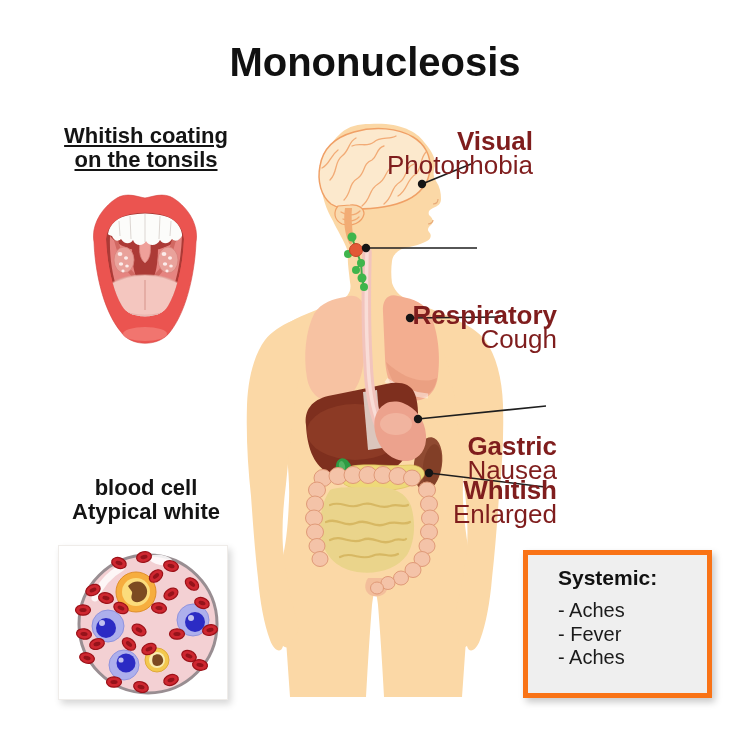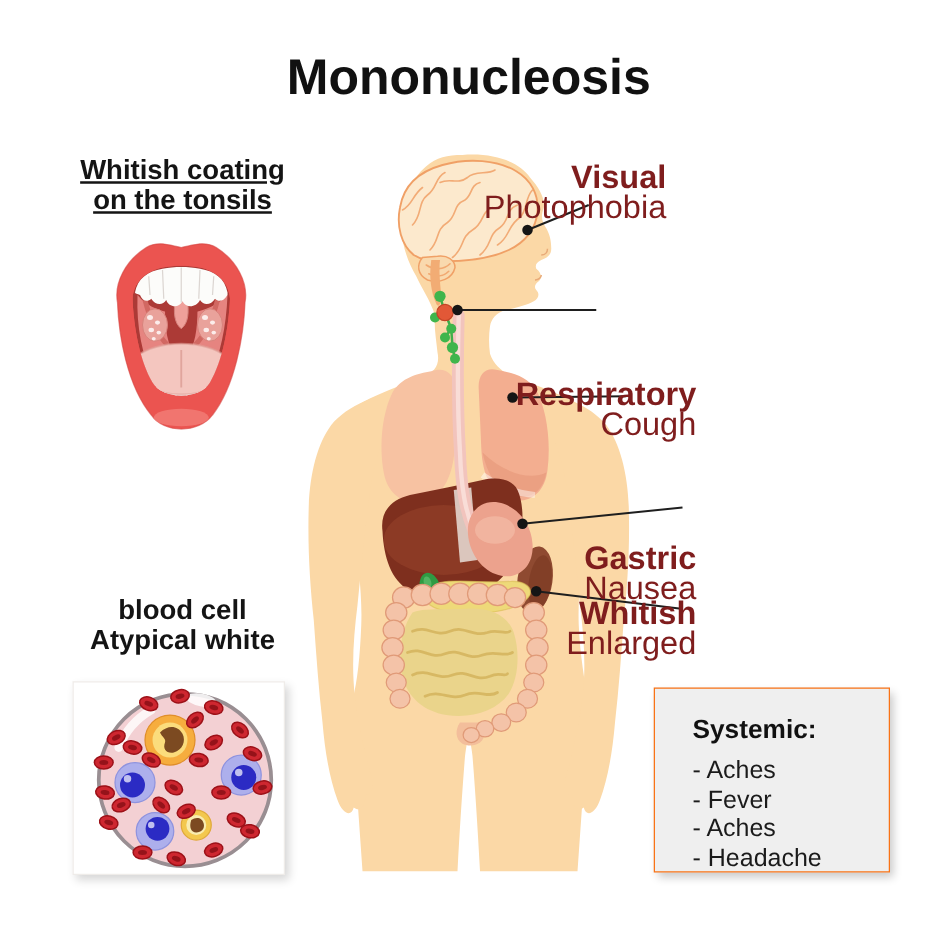--- a/index.html
+++ b/index.html
@@ -8,22 +8,22 @@
   .stage{position:absolute;left:0;top:0;width:690px;height:750px;background:#fff;}
   .title{position:absolute;top:40px;left:0;width:750px;text-align:center;
          font-size:40px;font-weight:700;color:#111;}
   .caption{position:absolute;left:26px;width:240px;text-align:center;
            font-size:22px;font-weight:700;line-height:24px;color:#141414;}
   .caption span{display:block;}
   .rlabel{position:absolute;text-align:right;font-size:26px;line-height:24px;color:#7f1d1d;}
   .rlabel span{display:block;}
   .rlabel .b{font-weight:700;}
   .panel{position:absolute;left:523px;top:550px;width:189px;height:148px;
-         background:#EFEFEF;border:1px solid #f97316;box-sizing:border-box;
-         box-shadow:3px 4px 7px rgba(0,0,0,.22);padding:21px 6px 0 30px;}
+         background:#EFEFEF;border:5px solid #f97316;box-sizing:border-box;
+         box-shadow:3px 4px 7px rgba(0,0,0,.22);padding:11px 6px 0 30px;}
   .panel .hd{font-weight:700;font-size:21px;color:#111;margin-bottom:9px;}
   .panel .it{font-size:20px;line-height:23.5px;color:#1b1b1b;}
   .cellbox{position:absolute;left:58px;top:545px;width:170px;height:155px;
            background:#fff;border:1px solid #EFECE9;box-sizing:border-box;
            box-shadow:3px 4px 7px rgba(0,0,0,.16);}
   svg{display:block;}
   .mainsvg{position:absolute;left:0;top:0;}
   .brainline{fill:none;stroke:#F0A066;stroke-width:1.3;opacity:.85;stroke-linecap:round;}
   .conn{stroke:#1E1E1E;stroke-width:1.6;fill:none;}
   .dot{fill:#151515;}
@@ -290,21 +290,20 @@
   <div class="rlabel" style="top:478px;right:133px;">
     <span class="b">Whitish</span>
     <span>Enlarged</span>
   </div>
 
   <div class="panel">
     <div class="hd">Systemic:</div>
     <div class="it">- Aches</div>
     <div class="it">- Fever</div>
     <div class="it">- Aches</div>
-    <div class="it">- Headache</div>
   </div>
 
   <div class="cellbox">
     <svg width="168" height="153" viewBox="0 0 168 153">
       <circle cx="89" cy="78" r="69" stroke="#998E92" stroke-width="3" fill="#F3D0D3"></circle>
       <path fill="none" stroke="#FFFFFF" stroke-width="7" stroke-linecap="round" opacity="0.8" d="M 36 52 A 60 60 0 0 1 62 22"></path>
       <ellipse cx="102" cy="14" rx="12" ry="5" fill="#FFFFFF" opacity="0.85" transform="rotate(10 102 14)"></ellipse>
 
       <g transform="translate(77,46)">
         <circle r="20" stroke="#E08E2A" fill="#F6AD3E"></circle>

